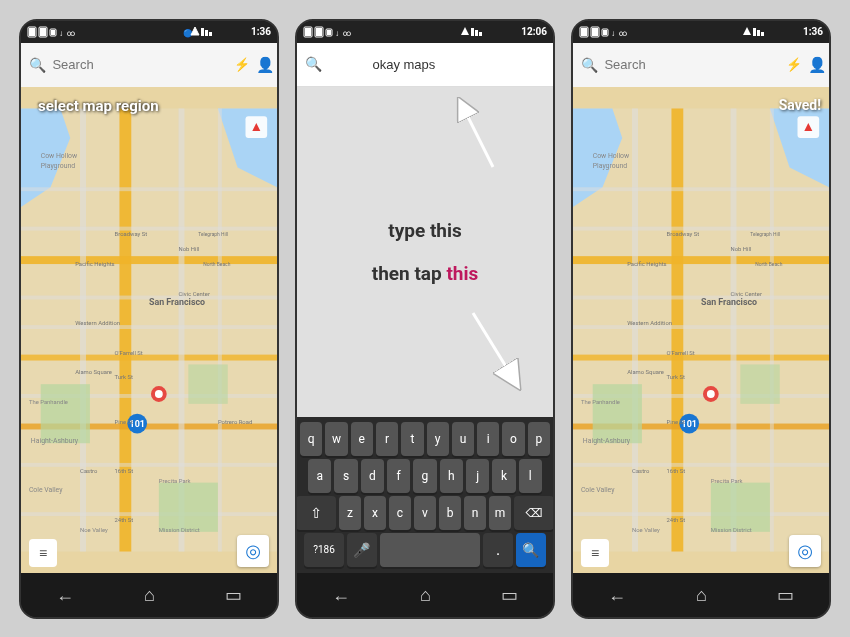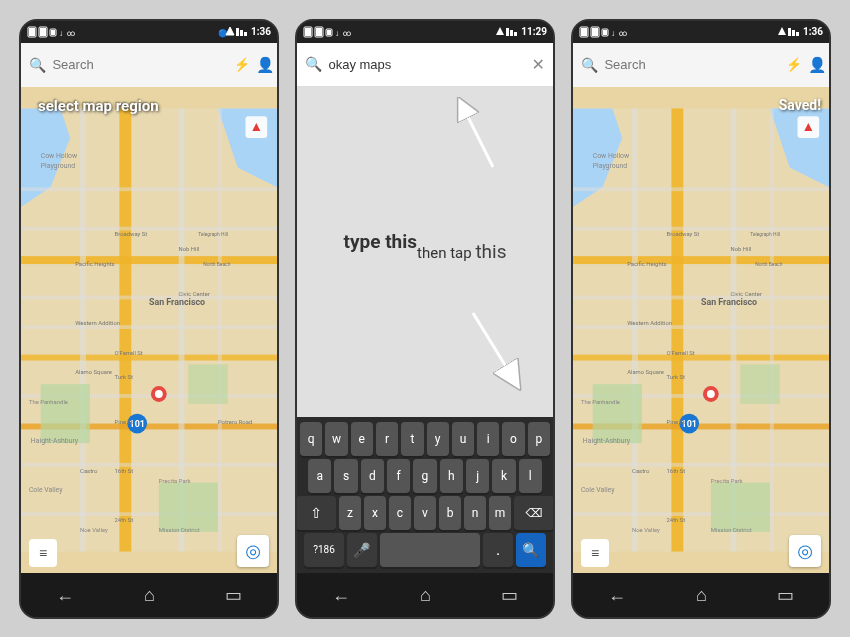--- a/index.html
+++ b/index.html
@@ -55,20 +55,21 @@
       display: flex;
       align-items: center;
       gap: 3px;
       font-size: 9px;
       color: #fff;
     }
     .status-time {
       font-size: 10px;
       color: #fff;
       font-weight: bold;
+      margin-left: 35px;
     }
     .search-bar {
       height: 44px;
       background: #f5f5f5;
       display: flex;
       align-items: center;
       padding: 0 8px;
       gap: 6px;
       flex-shrink: 0;
     }
@@ -153,20 +154,21 @@
       flex-shrink: 0;
       border-bottom: 1px solid #ddd;
     }
     .search-bar-active input {
       flex: 1;
       border: none;
       background: transparent;
       font-size: 13px;
       outline: none;
       color: #333;
+      margin-left: 44px;
     }
     .instruction-area {
       flex: 1;
       background: #e8e8e8;
       display: flex;
       flex-direction: column;
       align-items: center;
       justify-content: center;
       position: relative;
     }
@@ -364,49 +366,49 @@
           <text x="40" y="11" fill="#fff" font-size="8">∞</text>
         </svg>
       </div>
       <div class="status-right">
         <svg width="30" height="14" viewBox="0 0 30 14">
           <polygon points="8,10 12,2 16,10" fill="#fff"></polygon>
           <rect x="18" y="3" width="3" height="8" fill="#fff"></rect>
           <rect x="22" y="5" width="3" height="6" fill="#fff"></rect>
           <rect x="26" y="7" width="3" height="4" fill="#fff"></rect>
         </svg>
-        <span class="status-time">11:29</span>
+        <span class="status-time">12:06</span>
       </div>
     </div>
 
     <div class="search-bar-active">
       <span style="font-size:14px;color:#1976d2;">🔍</span>
       <input type="text" value="okay maps" style="flex: 1 1 0%; border: none; background: transparent; font-size: 13px; outline: none; color: rgb(51, 51, 51);">
       <span style="font-size:16px;color:#888;cursor:pointer;">✕</span>
     </div>
 
-    <div class="instruction-area" style="position:relative;flex:1;background:#e0e0e0;display:flex;flex-direction:row;align-items:center;justify-content:center;">
+    <div class="instruction-area" style="position:relative;flex:1;background:#e0e0e0;display:flex;flex-direction:column;align-items:center;justify-content:center;">
 
       <div style="position:absolute;top:10px;right:50px;">
         <svg width="60" height="80" viewBox="0 0 60 80">
           <defs>
             <marker id="arrowhead-up" markerWidth="8" markerHeight="8" refX="4" refY="4" orient="auto">
               <polygon points="0,8 8,4 0,0" fill="white" stroke="#aaa" stroke-width="0.5"></polygon>
             </marker>
           </defs>
           <path d="M50,70 L20,10" stroke="white" stroke-width="3" fill="none" marker-end="url(#arrowhead-up)"></path>
         </svg>
       </div>
 
       <div style="text-align:center;margin-bottom:20px;">
         <span style="font-size:19px;font-weight:bold;color:#333;">type this</span>
       </div>
 
       <div style="text-align:center;">
-        <span style="font-size:15px;font-weight:normal;color:#333;">then tap </span><span style="font-size:19px;font-weight:normal;color:#404040;">this</span>
+        <span style="font-size:19px;font-weight:bold;color:#333;">then tap </span><span style="font-size:19px;font-weight:bold;color:#be185d;">this</span>
       </div>
 
       <div style="position:absolute;bottom:20px;right:20px;">
         <svg width="80" height="90" viewBox="0 0 80 90">
           <defs>
             <marker id="arrowhead-down" markerWidth="10" markerHeight="10" refX="5" refY="5" orient="auto">
               <polygon points="0,0 10,5 0,10" fill="white" stroke="#aaa" stroke-width="0.5"></polygon>
             </marker>
           </defs>
           <path d="M20,10 L60,75" stroke="white" stroke-width="3" fill="none" marker-end="url(#arrowhead-down)"></path>

